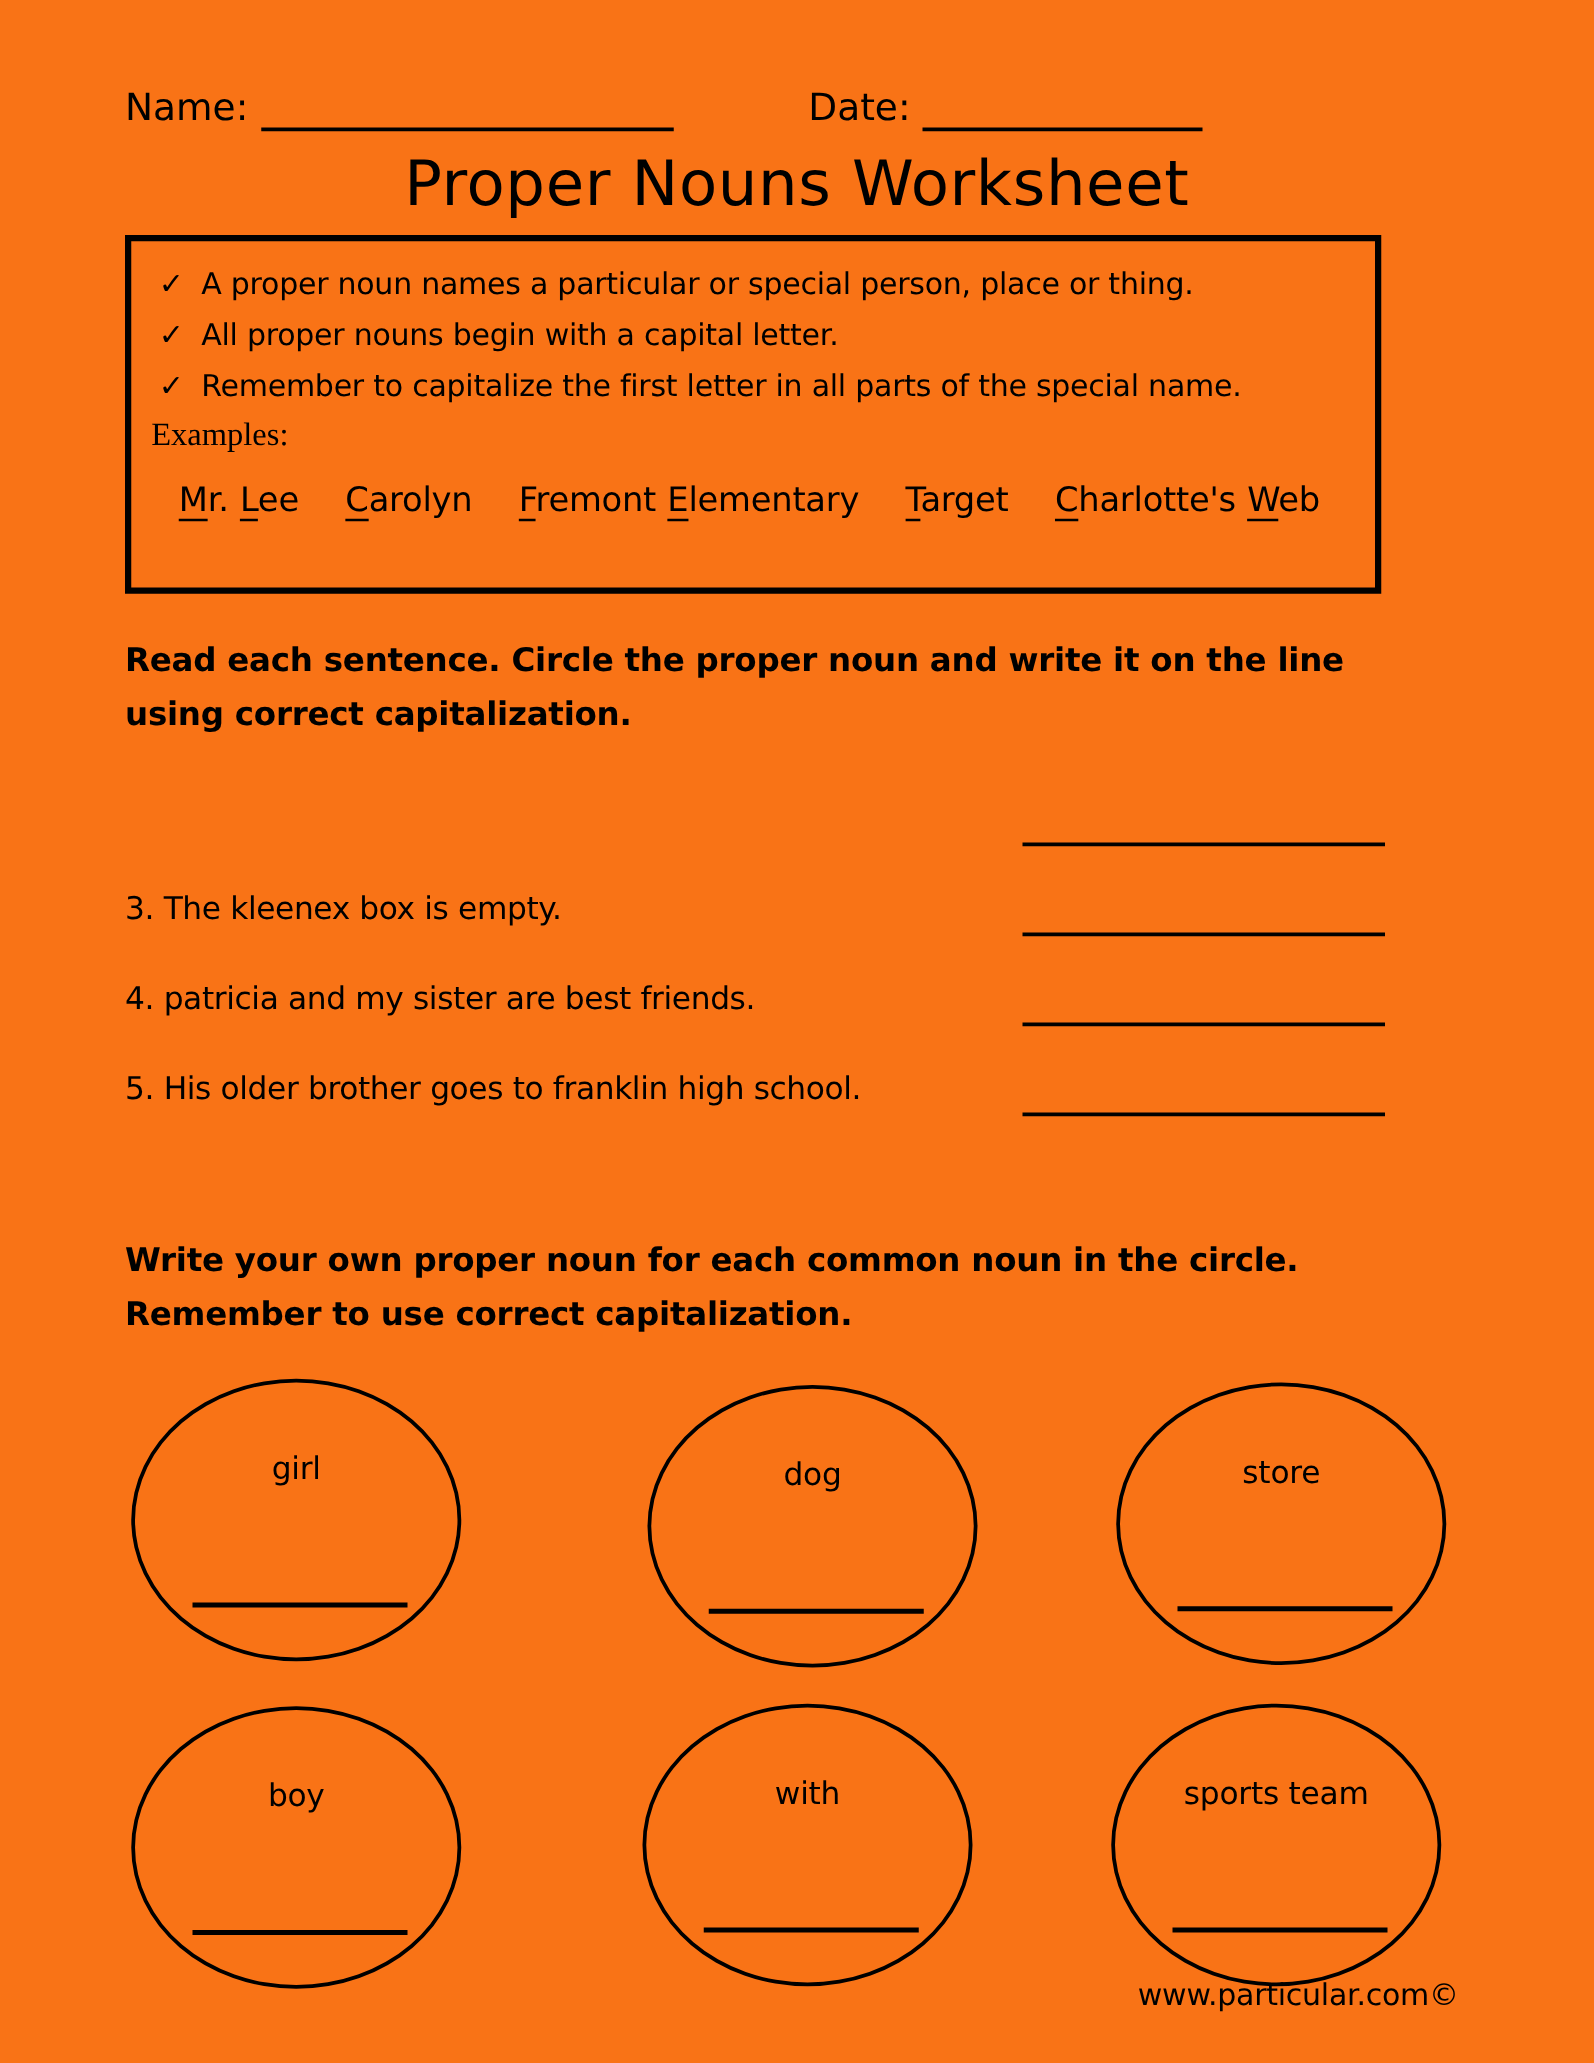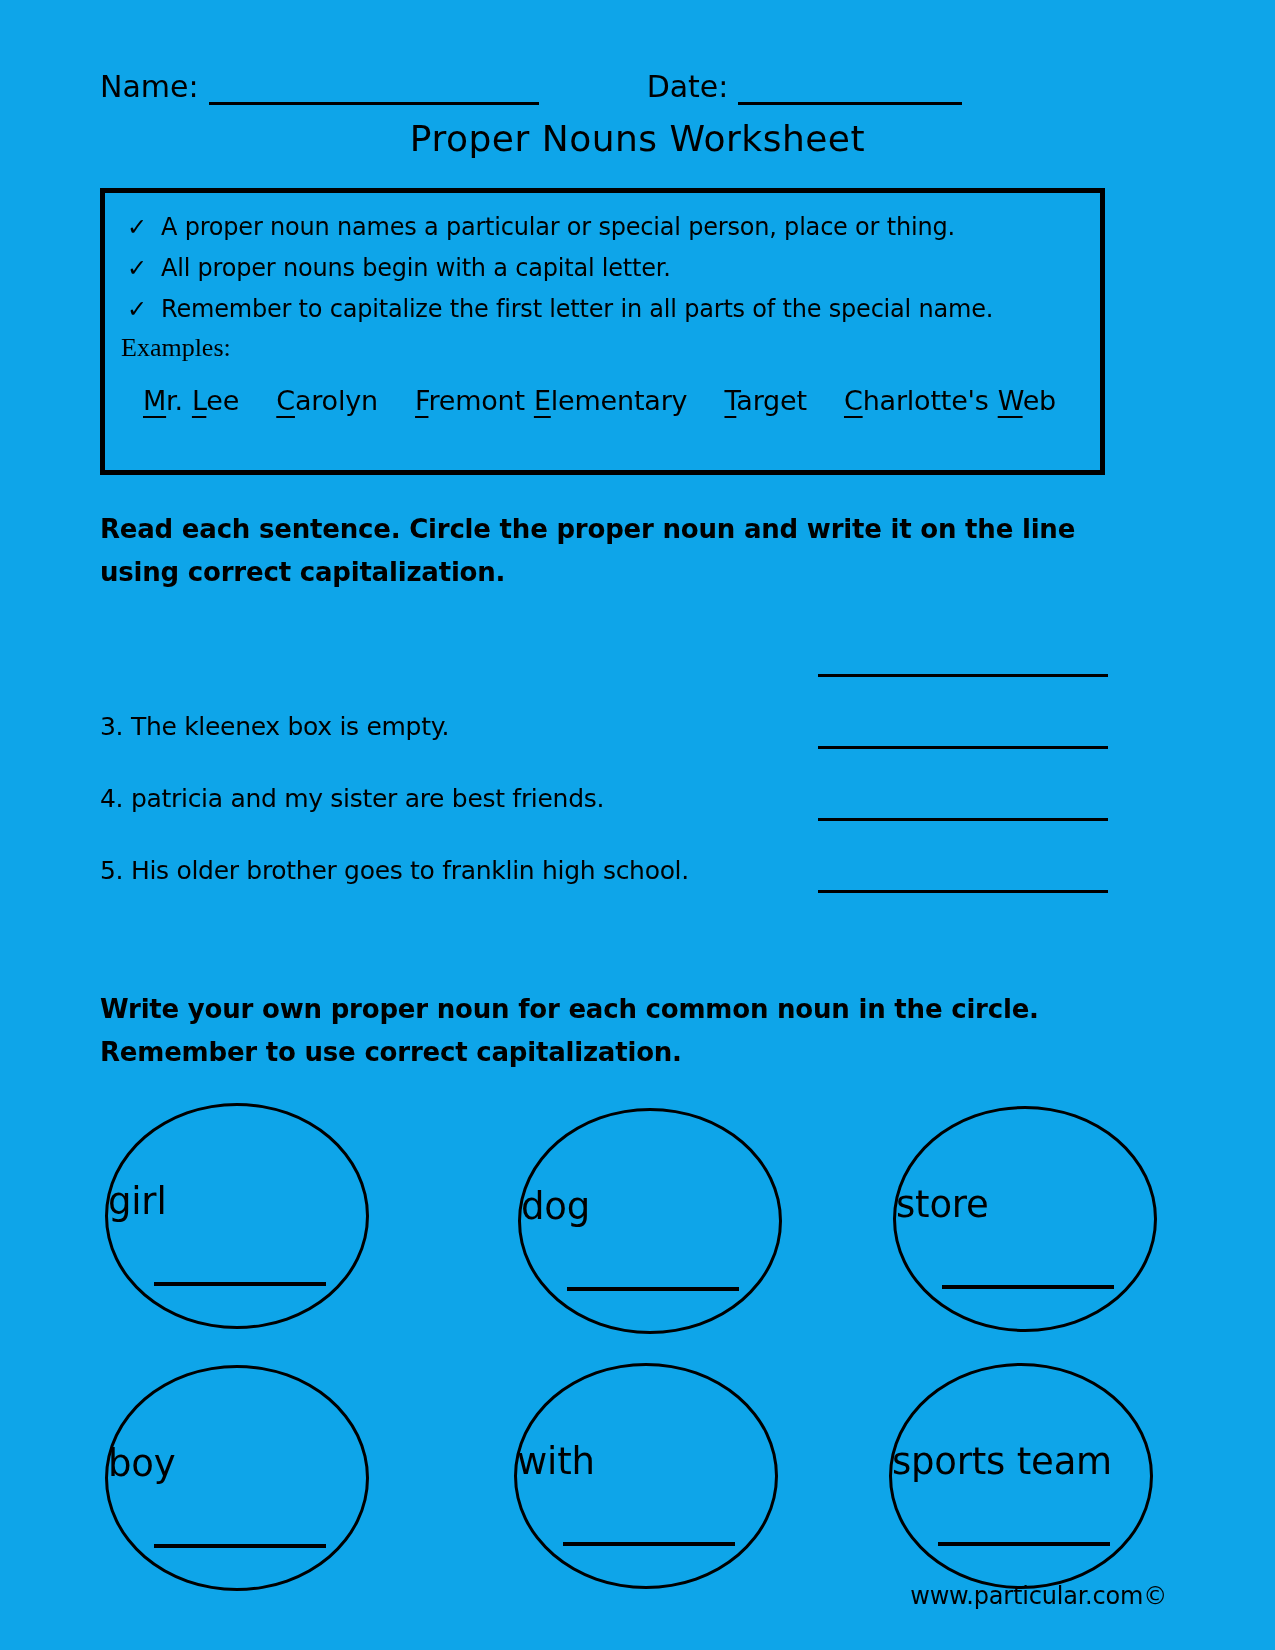--- a/index.html
+++ b/index.html
@@ -1,20 +1,20 @@
 <!DOCTYPE html>
 <html><head>
 <meta charset="utf-8">
 <style>
   html,body { margin:0; padding:0; background:#e8e8e8; }
   .page {
     position:relative;
     width:1275px; height:1650px;
     margin:0 auto;
-    background:#0ea5e9;
+    background:#f97316;
     color:#000;
     font-family:"DejaVu Sans", sans-serif;
     overflow:hidden;
   }
 
   
   .name-row {
     position:absolute; top:66px; left:100px; width:1060px;
     display:flex; align-items:flex-end;
   }
@@ -25,21 +25,21 @@
     height:36px;
   }
   .name-line { width:330px; margin-left:10px; }
   .date-lbl  { margin-left:108px; }
   .date-line { width:224px; margin-left:10px; }
 
   
   .title {
     position:absolute; top:118px; left:0; width:100%;
     text-align:center;
-    font-size:36px; letter-spacing:0.5px;
+    font-size:50px; letter-spacing:0.5px;
   }
 
   
   .rules-box {
     position:absolute; top:188px; left:100px;
     width:1005px; height:287px;
     border:5px solid #000;
     box-sizing:border-box;
     padding:14px 18px 8px 14px;
   }
@@ -82,21 +82,21 @@
   
   .circle {
     position:absolute;
     width:264px; height:226px;
     border:3px solid #000;
     border-radius:50%;
     box-sizing:border-box;
   }
   .circle-word {
     position:absolute; top:54px; left:0; width:100%;
-    font-size:37px; letter-spacing:-0.2px;margin-top:20px;
+    text-align:center; font-size:25px; letter-spacing:-0.2px;
   }
   .circle-line {
     position:absolute; top:176px; left:46px;
     width:172px; height:0;
     border-bottom:4px solid #000;
   }
 
   
   .footer {
     position:absolute; top:1582px; right:108px;

